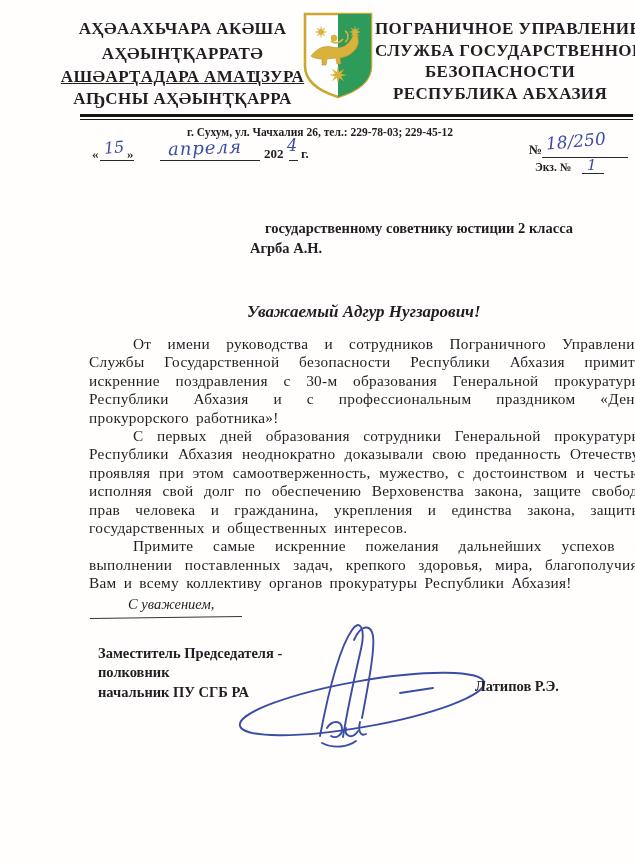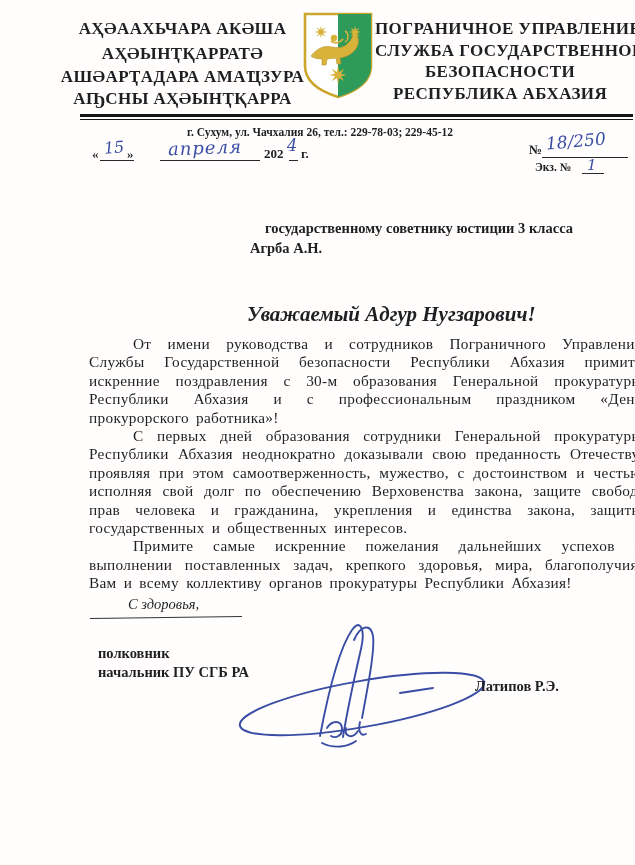--- a/index.html
+++ b/index.html
@@ -15,38 +15,38 @@
   .rule-thick{background:#141414;height:2.5px;}
   .rule-thin{background:#141414;height:1px;}
   .printed{font-weight:bold;font-size:13px;white-space:nowrap;}
   .small-printed{font-weight:bold;font-size:11.5px;white-space:nowrap;}
   .uline{border-bottom:1.3px solid #2a2a2e;}
   .hw{
     font-family:"DejaVu Serif", serif;font-style:italic;color:#3a4da5;
     white-space:nowrap;line-height:1;
   }
   .recipient-line{font-weight:bold;font-size:14.5px;white-space:nowrap;}
-  .salutation{font-weight:bold;font-style:italic;font-size:21px;white-space:nowrap;}
+  .salutation{font-weight:bold;font-style:italic;font-size:17px;white-space:nowrap;}
   .body-text{width:553px;margin-left:36px;}
   .body-text p{
     margin:0;text-indent:44px;text-align:justify;
     font-size:15.3px;line-height:18.4px;letter-spacing:.3px;word-spacing:3px;
   }
   .regards{font-style:italic;font-size:14.5px;white-space:nowrap;}
   .title-lines{font-weight:bold;font-size:14.5px;line-height:19.4px;white-space:nowrap;}
   .sig-name{font-weight:bold;font-size:14.5px;white-space:nowrap;}
 </style>
 </head>
 <body>
 
 <div class="page">
 
   <div class="abs abkhaz-line ctr" style="left:55px;top:19px;width:255px;">АҲӘААХЬЧАРА АКӘША</div>
   <div class="abs abkhaz-line ctr" style="left:55px;top:44px;width:255px;">АҲӘЫНҬҚАРРАТӘ</div>
-  <div class="abs abkhaz-line ctr" style="left:55px;top:67px;width:255px;">АШӘАРҬАДАРА АМАҴЗУРА</div>
+  <div class="abs abkhaz-line ctr" style="left:55px;top:67px;width:255px;text-decoration:underline;">АШӘАРҬАДАРА АМАҴЗУРА</div>
   <div class="abs abkhaz-line ctr" style="left:55px;top:89px;width:255px;">АҦСНЫ АҲӘЫНҬҚАРРА</div>
 
   <svg class="abs" style="left:301px;top:12px;" width="74" height="88" viewBox="0 0 74 88">
     <defs>
       <path id="star8" d="M7,0 L2.4,1 L4.95,4.95 L1,2.4 L0,7 L-1,2.4 L-4.95,4.95 L-2.4,1 L-7,0 L-2.4,-1 L-4.95,-4.95 L-1,-2.4 L0,-7 L1,-2.4 L4.95,-4.95 L2.4,-1 Z"></path>
     </defs>
     <path d="M4 2 H70 V54 C70 70 56 79 37 85 C18 79 4 70 4 54 Z" fill="#ffffff" stroke="#cda62e" stroke-width="2.6"></path>
     <path d="M37 2 H70 V54 C70 70 56 79 37 85 Z" fill="#2f9b5a"></path>
     <path d="M10 44 C16 36 24 33 31 35 C36 36 41 36 45 33 C50 29 53 24 52 18 C57 22 59 29 56 35 C53 41 46 45 39 46 L40 52 L36 52 L35 46 L26 47 L25 53 L21 53 L21 47 C17 47 12 46 10 44 Z" fill="#d8b23a" stroke="#b5922a" stroke-width="0.6"></path>
     <circle cx="33" cy="26" r="3.2" fill="#d8b23a"></circle>
@@ -78,35 +78,36 @@
   <span class="abs hw" style="left:287px;top:138px;font-size:16px;">4</span>
   <span class="abs printed" style="left:301px;top:146px;">г.</span>
 
   <span class="abs printed" style="left:529px;top:142px;">№</span>
   <span class="abs uline" style="left:542px;top:144px;width:86px;height:13px;"></span>
   <span class="abs hw" style="left:546px;top:133px;font-size:17px;transform:rotate(-5deg);">18/250</span>
   <span class="abs small-printed" style="left:535px;top:161px;">Экз. №</span>
   <span class="abs uline" style="left:582px;top:160px;width:22px;height:13px;"></span>
   <span class="abs hw" style="left:587px;top:158px;font-size:15px;">1</span>
 
-  <div class="abs recipient-line" style="left:265px;top:220px;">государственному советнику юстиции 3 класса</div>
+  <div class="abs recipient-line" style="left:265px;top:220px;">государственному советнику юстиции 2 класса</div>
   <div class="abs recipient-line" style="left:250px;top:240px;">Агрба А.Н.</div>
 
   <div class="abs salutation" style="left:247px;top:302px;">Уважаемый Адгур Нугзарович!</div>
 
   <div class="abs body-text" style="left:53px;top:335px;">
     <p>От имени руководства и сотрудников Пограничного Управления Службы Государственной безопасности Республики Абхазия примите искренние поздравления с 30-м образования Генеральной прокуратуры Республики Абхазия и с профессиональным праздником «День прокурорского работника»!</p>
     <p>С первых дней образования сотрудники Генеральной прокуратуры Республики Абхазия неоднократно доказывали свою преданность Отечеству, проявляя при этом самоотверженность, мужество, с достоинством и честью исполняя свой долг по обеспечению Верховенства закона, защите свобод, прав человека и гражданина, укрепления и единства закона, защиты государственных и общественных интересов.</p>
     <p>Примите самые искренние пожелания дальнейших успехов в выполнении поставленных задач, крепкого здоровья, мира, благополучия, Вам и всему коллективу органов прокуратуры Республики Абхазия!</p>
   </div>
 
-  <div class="abs regards" style="left:128px;top:596px;">С здоровья,</div>
+  <div class="abs regards" style="left:128px;top:596px;">С уважением,</div>
   <div class="abs" style="left:90px;top:617px;width:152px;border-bottom:1.6px solid #33343a;transform:rotate(-0.7deg);"></div>
 
   <div class="abs title-lines" style="left:98px;top:644px;">
+    <div>Заместитель Председателя -</div>
     <div>полковник</div>
     <div>начальник ПУ СГБ РА</div>
   </div>
 
   <svg class="abs" style="left:230px;top:616px;" width="270" height="140" viewBox="0 0 270 140">
     <g stroke="#3a4da5" stroke-width="1.9" fill="none" stroke-linecap="round">
       <ellipse cx="132" cy="88" rx="124" ry="23" transform="rotate(-10 132 88)"></ellipse>
       <path d="M90 120 C98 78 108 34 122 14 C129 3 136 11 131 33 C125 59 117 96 113 121"></path>
       <path d="M124 24 C131 8 141 8 143 20 C145 34 138 70 132 102"></path>
       <path d="M97 112 C102 104 111 104 112 112 C113 119 106 123 101 120"></path>

